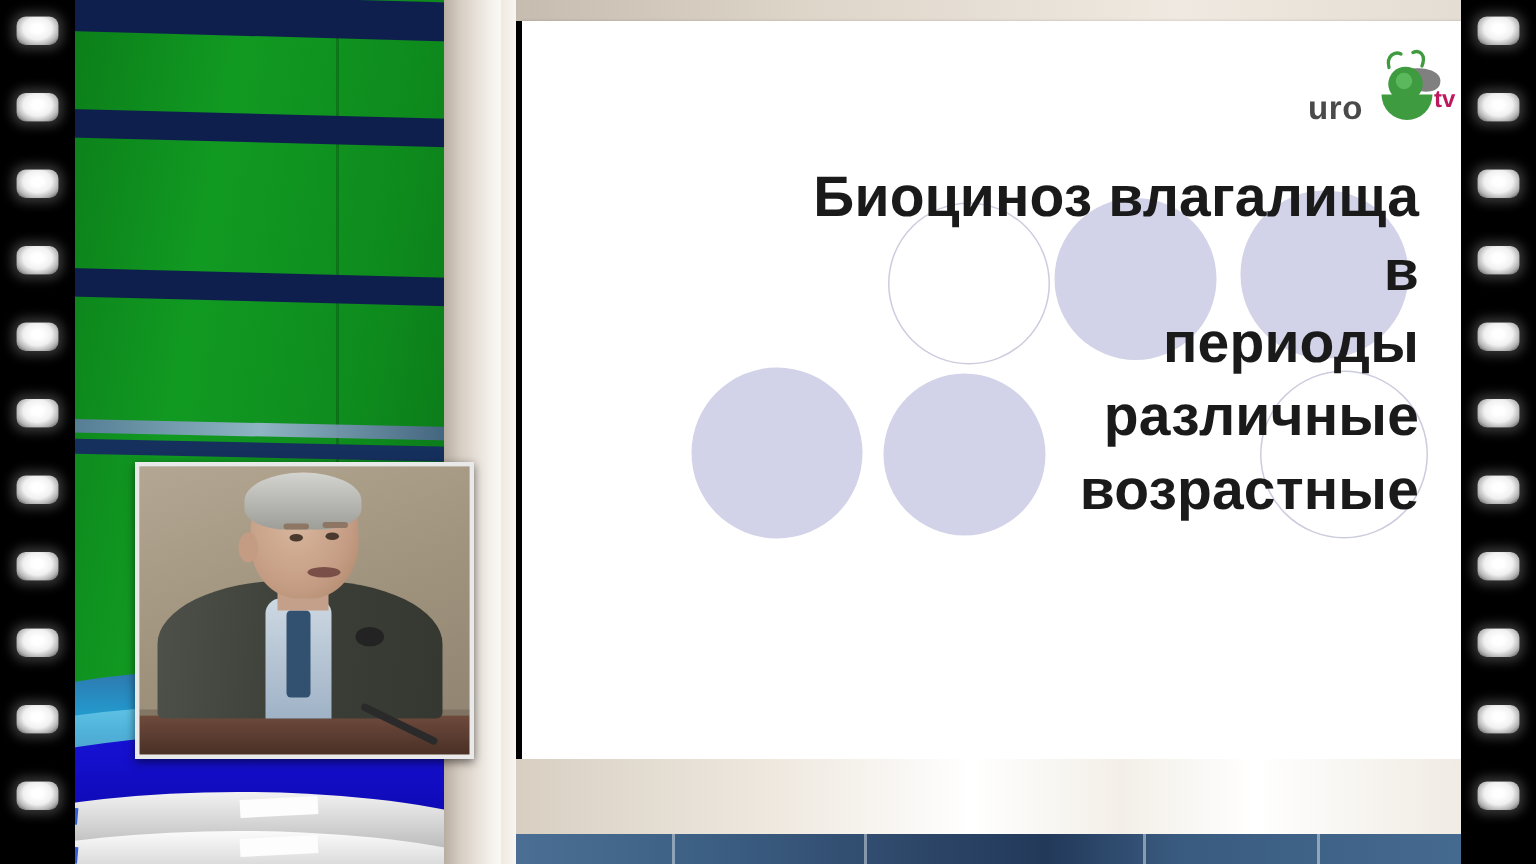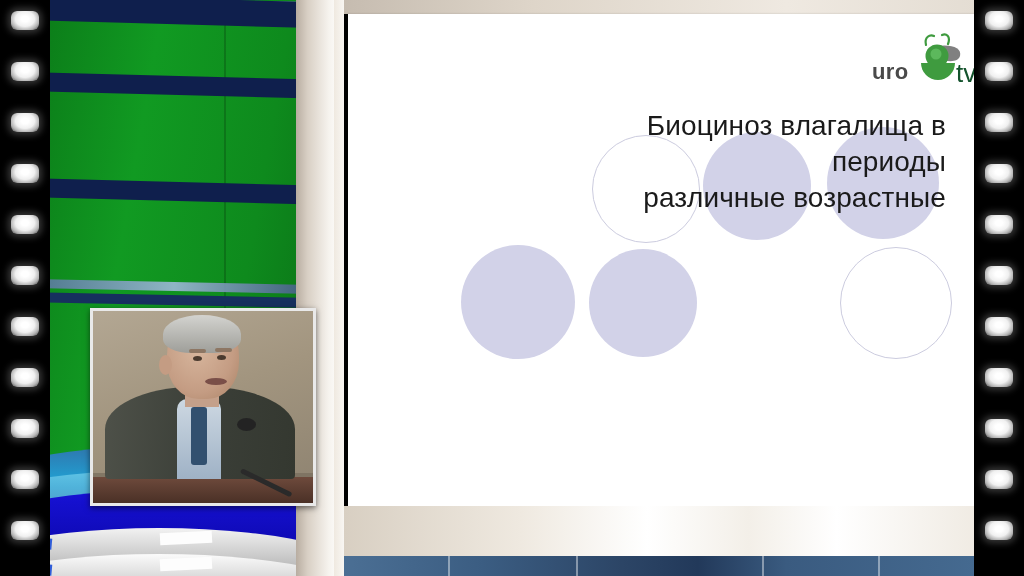--- a/index.html
+++ b/index.html
@@ -100,26 +100,26 @@
     background:linear-gradient(90deg,#4b6f94 0%,#3b5d82 22%,#2c4566 44%,#22395a 56%,#3a5b80 70%,#456a90 100%);}
   .slide-footer i{position:absolute;top:0;width:2px;height:20px;background:rgba(255,255,255,.42);}
 
   
   .circ{position:absolute;border-radius:50%;}
   .circ.fill{background:#d2d2e8;}
   .circ.outline{border:1.5px solid #ccccdf;background:transparent;}
 
   
   .slide-title{position:absolute;right:30px;top:94px;width:420px;text-align:right;
-    color:#1a1a1a;font-size:28px;line-height:1.28;font-weight:400;letter-spacing:.1px;}
+    color:#1a1a1a;font-size:38px;line-height:1.28;font-weight:700;letter-spacing:.1px;}
 
   
   .logo{position:absolute;right:-6px;top:18px;width:112px;height:52px;}
   .logo-text{position:absolute;left:2px;top:27px;font-size:22px;font-weight:700;color:#4a4a4a;letter-spacing:.4px;}
-  .logo-tv{position:absolute;left:86px;top:26px;font-size:26px;font-weight:400;color:#14532d;}
+  .logo-tv{position:absolute;left:86px;top:26px;font-size:16px;font-weight:700;color:#be185d;}
   .logo-mark{position:absolute;left:38px;top:0;width:58px;height:52px;}
 
   
   .strip{position:absolute;top:0;width:50px;height:576px;background:#000;z-index:30;}
   .strip.left{left:0;}
   .strip.right{left:974px;width:50px;}
   .hole{position:absolute;left:11px;width:28px;height:19px;border-radius:6px;
     background:radial-gradient(ellipse at 50% 42%,#ffffff 18%,#f0f0f0 48%,#b4b4b4 72%,#3a3a3a 100%);
     box-shadow:0 0 7px 3px rgba(255,255,255,.22);}
   .strip.right .hole{left:11px;}

